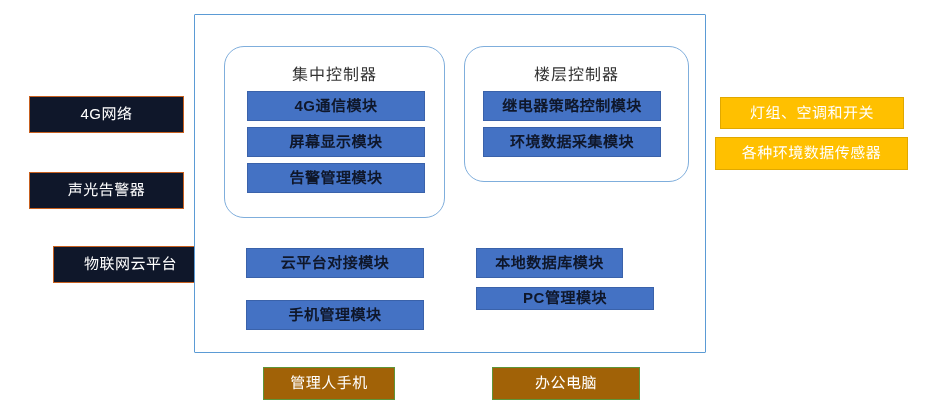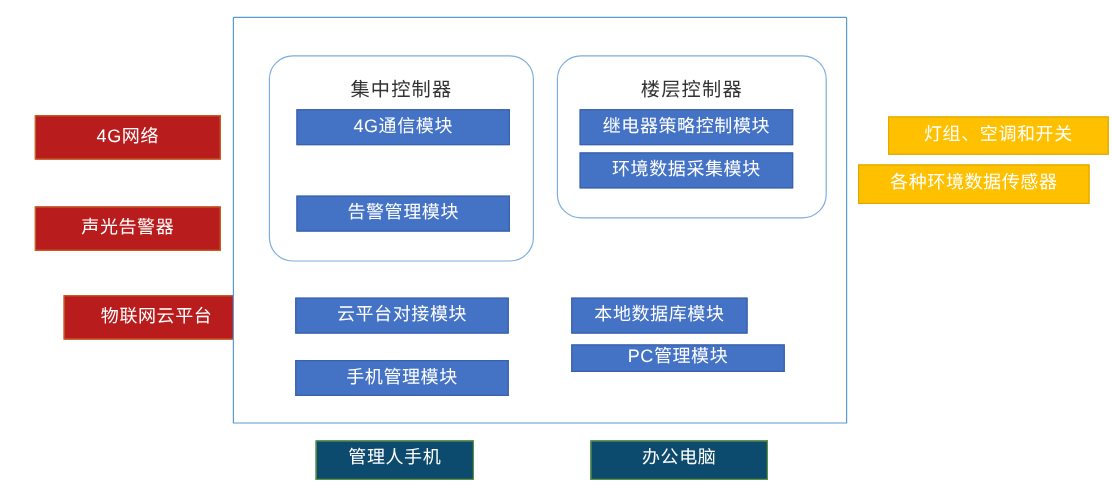--- a/index.html
+++ b/index.html
@@ -62,51 +62,51 @@
     text-align: center;
     color: #333333;
     font-size: 16px;
     letter-spacing: 1px;
   }
 
   
   .module {
     background: #4472C4;
     border: 1px solid #3A62AA;
-    color: #ffffff;
+    color: #0f172a;
     font-size: 15px;
     letter-spacing: 0.5px;
+    font-weight: bold;
   }
 
   
   .ext-orange {
-    background: #b91c1c;
+    background: #0f172a;
     border: 1px solid #C7601F;
     color: #ffffff;
     font-size: 15px;
     letter-spacing: 0.5px;
   }
 
   
   .ext-yellow {
     background: #FFC000;
     border: 1px solid #E0A800;
     color: #ffffff;
     font-size: 15px;
     letter-spacing: 0.5px;
   }
 
   
   .ext-green {
-    background: #0c4a6e;
+    background: #a16207;
     border: 1px solid #5E9539;
     color: #ffffff;
     font-size: 15px;
     letter-spacing: 0.5px;
-    font-family: Liberation Mono, monospace;
   }
 </style>
 </head>
 <body>
 
 <div id="diagram">
 
   <div class="node ext-orange" style="left:29px; top:96px; width:155px; height:37px;">
     <span>4G网络</span>
   </div>
@@ -121,20 +121,23 @@
 
   <div class="system-container">
 
     <div class="group-box" style="left:29px; top:31px; width:221px; height:172px;">
       <div class="group-title" style="top:14px;">集中控制器</div>
 
       <div class="node module" style="left:22px; top:44px; width:178px; height:30px;">
         <span>4G通信模块</span>
       </div>
 
+      <div class="node module" style="left:22px; top:80px; width:178px; height:30px;">
+        <span>屏幕显示模块</span>
+      </div>
 
       <div class="node module" style="left:22px; top:116px; width:178px; height:30px;">
         <span>告警管理模块</span>
       </div>
     </div>
 
     <div class="group-box" style="left:269px; top:31px; width:225px; height:136px;">
       <div class="group-title" style="top:14px;">楼层控制器</div>
 
       <div class="node module" style="left:18px; top:44px; width:178px; height:30px;">
@@ -157,21 +160,21 @@
     <div class="node module" style="left:281px; top:233px; width:147px; height:30px;">
       <span>本地数据库模块</span>
     </div>
 
     <div class="node module" style="left:281px; top:272px; width:178px; height:23px;">
       <span>PC管理模块</span>
     </div>
 
   </div>
 
-  <div class="node ext-yellow" style="left:740px; top:97px; width:184px; height:32px;">
+  <div class="node ext-yellow" style="left:720px; top:97px; width:184px; height:32px;">
     <span>灯组、空调和开关</span>
   </div>
 
   <div class="node ext-yellow" style="left:715px; top:137px; width:193px; height:33px;">
     <span>各种环境数据传感器</span>
   </div>
 
   <div class="node ext-green" style="left:263px; top:367px; width:132px; height:33px;">
     <span>管理人手机</span>
   </div>

